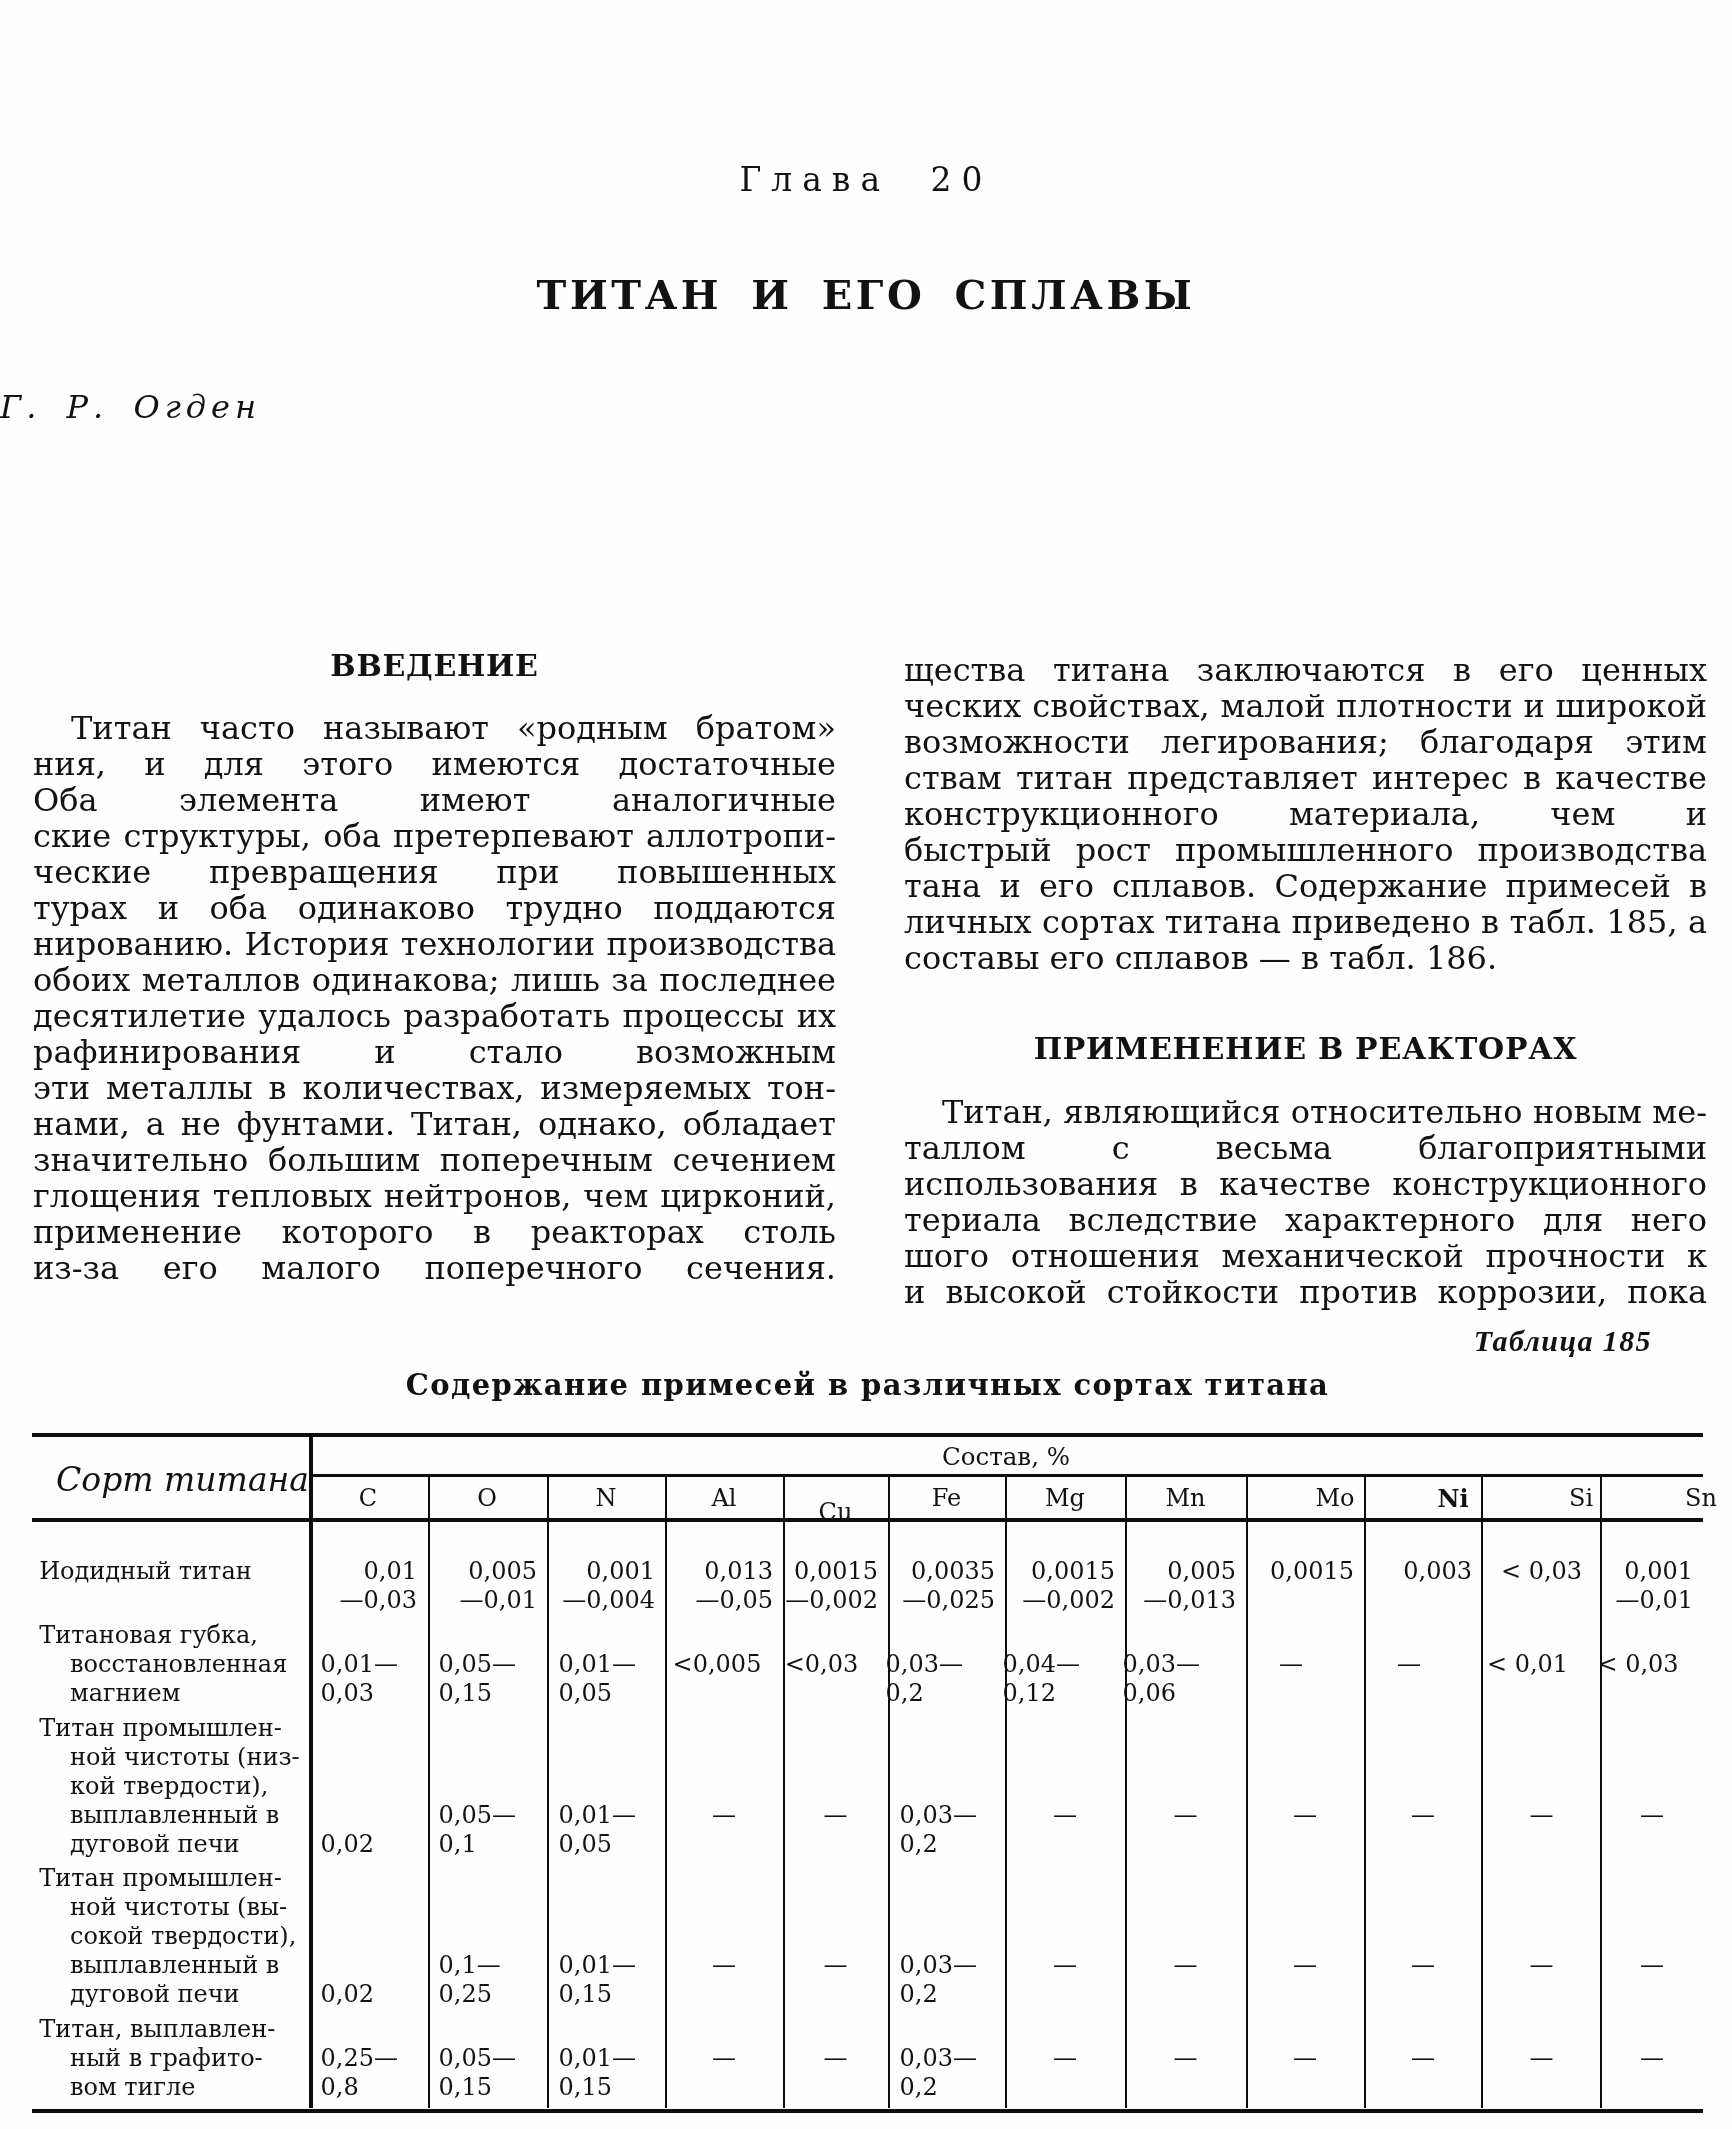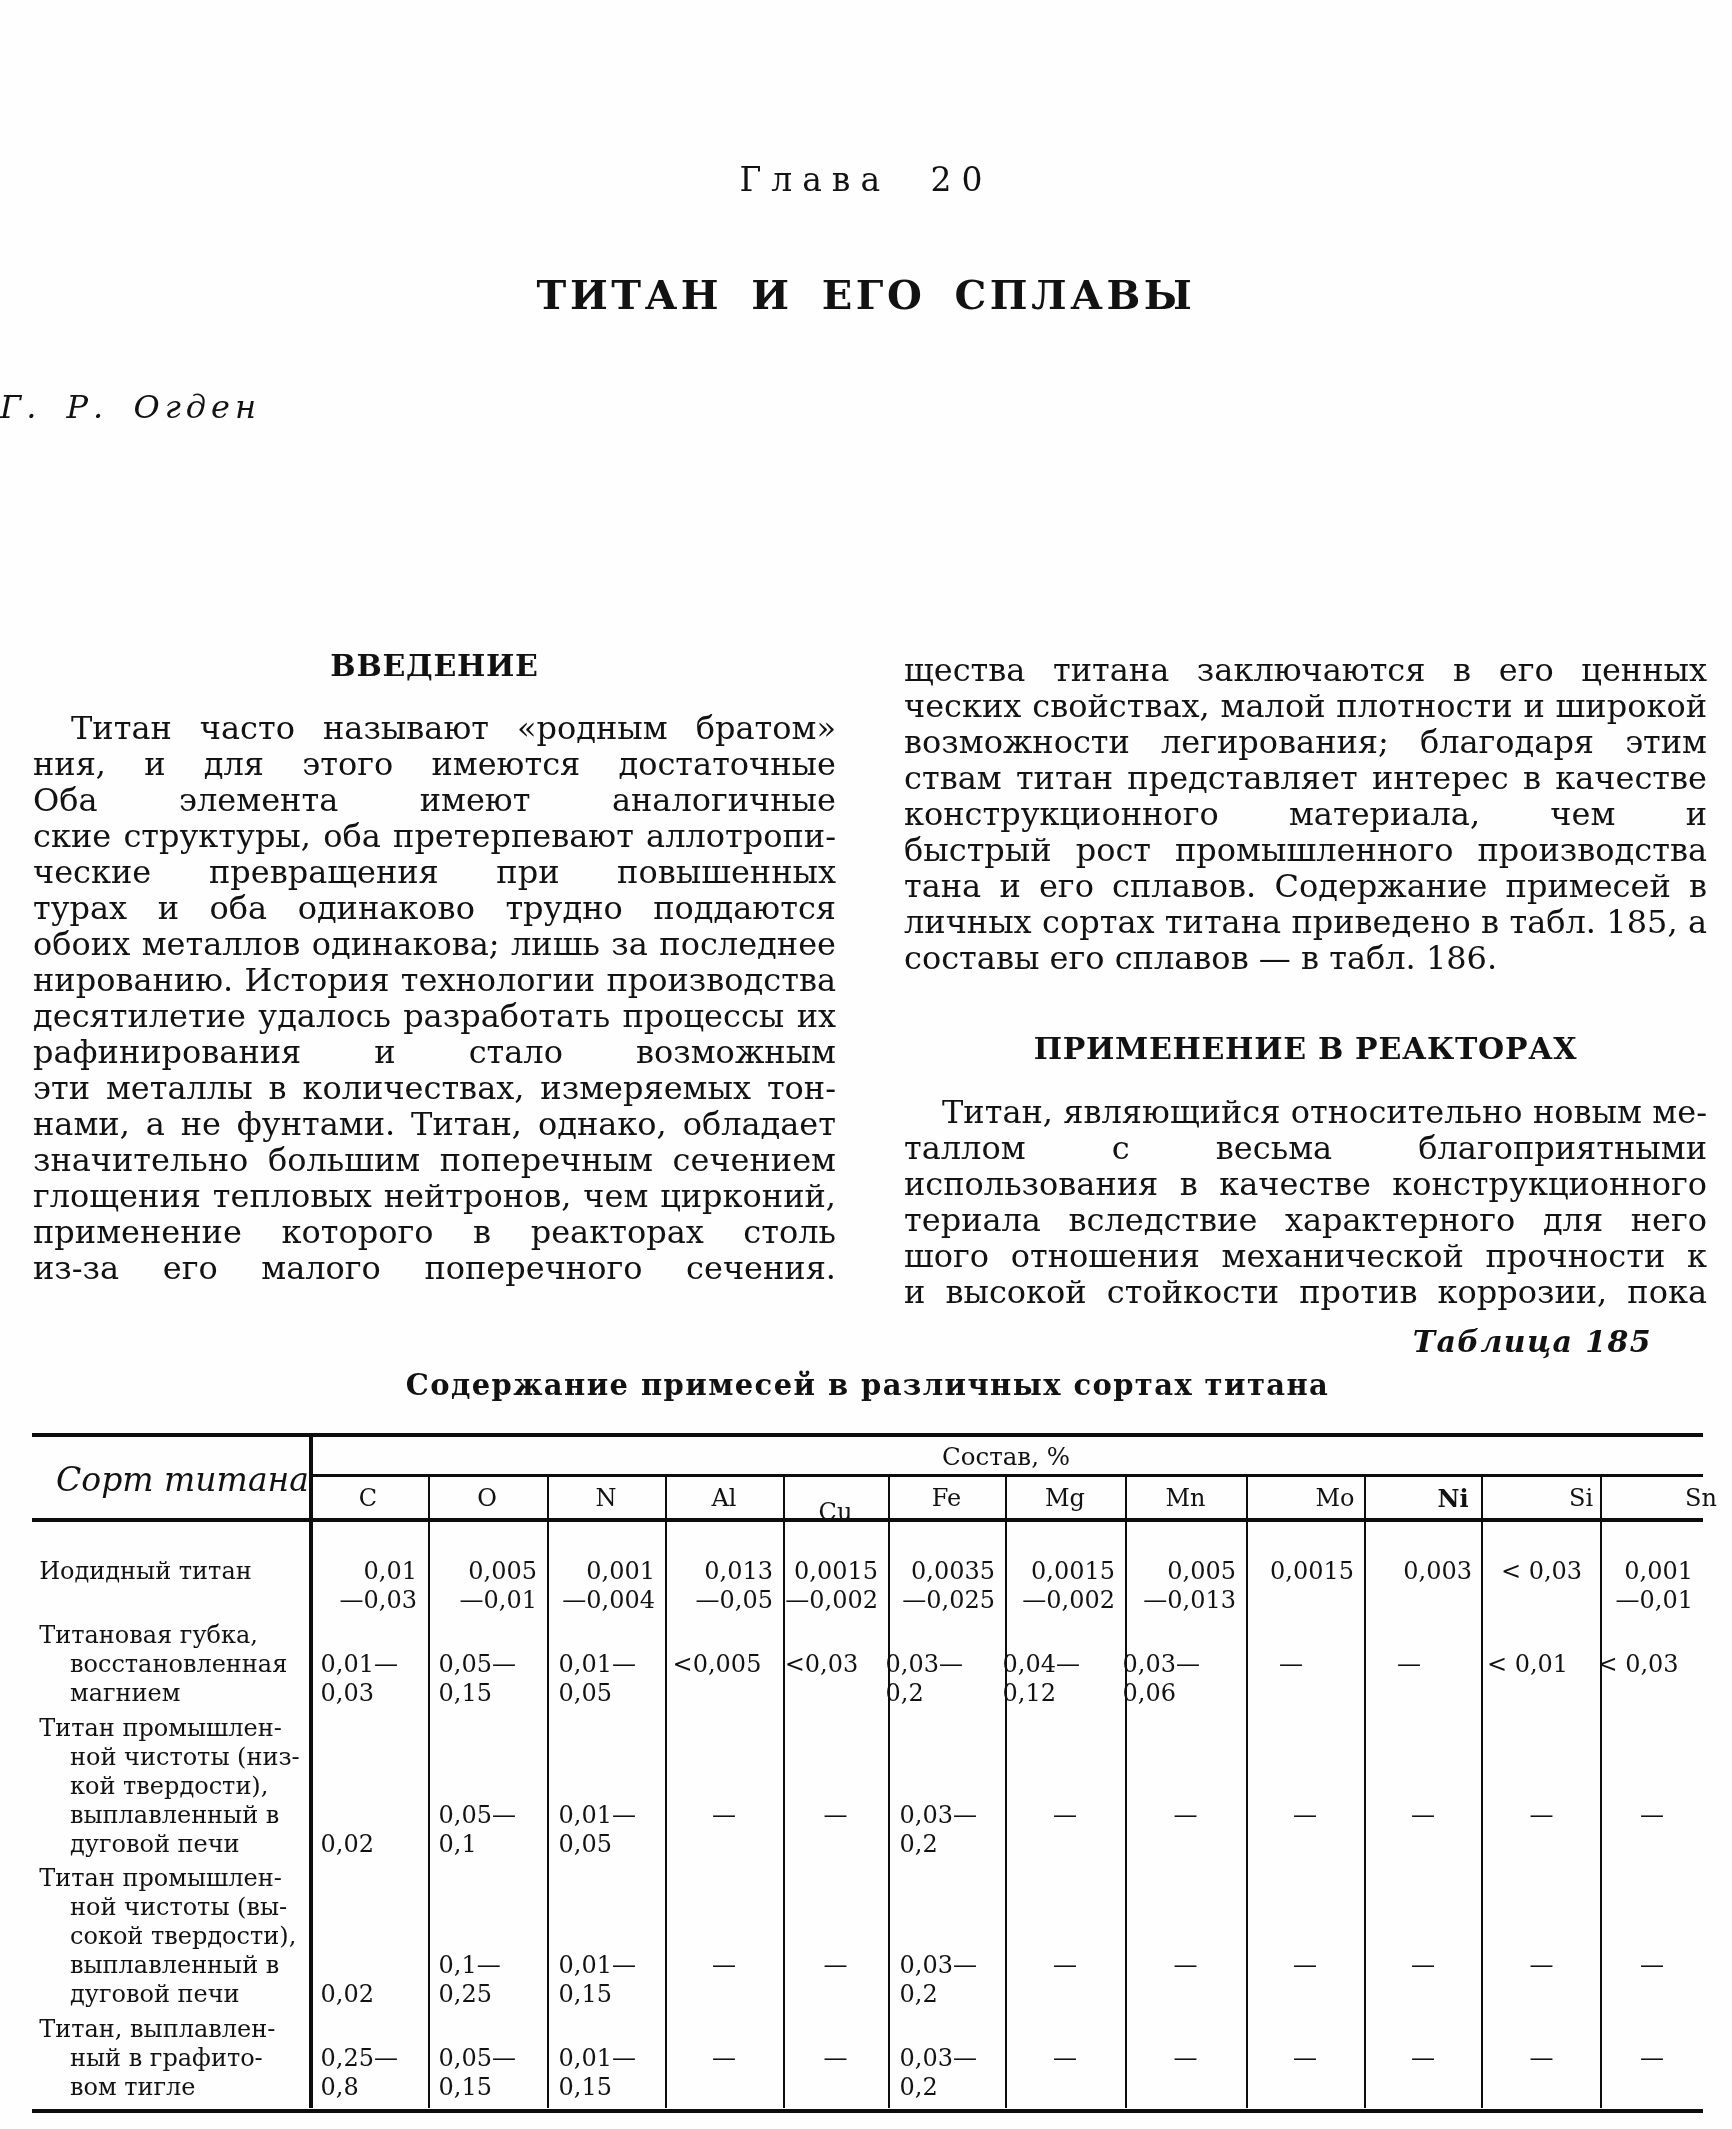--- a/index.html
+++ b/index.html
@@ -30,21 +30,21 @@
   .para { font-size:32px; line-height:36px; }
   .col-left .para { margin-top:26px; }
   .rc-heading { margin-top:55px; }
   .para2 { margin-top:27.4px; }
   .tline { text-align:justify; text-align-last:justify; white-space:normal; height:36px; overflow:hidden; }
   .tline.last { text-align-last:left; }
   .tline.indent { text-indent:38px; }
 
   .table-label {
     position:absolute; top:1324px; left:32px; width:1620px; text-align:right;
-    font-size:30px; font-style:italic; font-weight:bold; letter-spacing:1.4px;
+    font-size:30px; font-style:italic; font-weight:bold; letter-spacing:1.4px;font-family:Liberation Serif, serif;
   }
   .table-title {
     position:absolute; top:1368px; left:32px; width:1671px; text-align:center;
     font-weight:bold; font-size:29px; letter-spacing:1.4px;
   }
   .rtable {
     position:absolute; left:32px; top:1433px; width:1671px; height:681px;
     font-size:24px;
   }
   .hrule { position:absolute; left:0; right:0; background:#0d0d0d; }
@@ -76,22 +76,22 @@
 
   <div class="col col-left">
     <div class="col-heading">ВВЕДЕНИЕ</div>
     <div class="para" id="intro-lines">
         <div class="tline indent">Титан часто называют «родным братом» цирко-</div>
         <div class="tline">ния, и для этого имеются достаточные основания.</div>
         <div class="tline">Оба элемента имеют аналогичные кристалличе-</div>
         <div class="tline">ские структуры, оба претерпевают аллотропи-</div>
         <div class="tline">ческие превращения при повышенных темпера-</div>
         <div class="tline">турах и оба одинаково трудно поддаются рафи-</div>
+        <div class="tline">нированию. История технологии производства</div>
         <div class="tline">обоих металлов одинакова; лишь за последнее</div>
-        <div class="tline">нированию. История технологии производства</div>
         <div class="tline">десятилетие удалось разработать процессы их</div>
         <div class="tline">рафинирования и стало возможным производить</div>
         <div class="tline">эти металлы в количествах, измеряемых тон-</div>
         <div class="tline">нами, а не фунтами. Титан, однако, обладает</div>
         <div class="tline">значительно большим поперечным сечением по-</div>
         <div class="tline">глощения тепловых нейтронов, чем цирконий,</div>
         <div class="tline">применение которого в реакторах столь заманчиво</div>
         <div class="tline">из-за его малого поперечного сечения. Преиму-</div>
       </div>
   </div>

